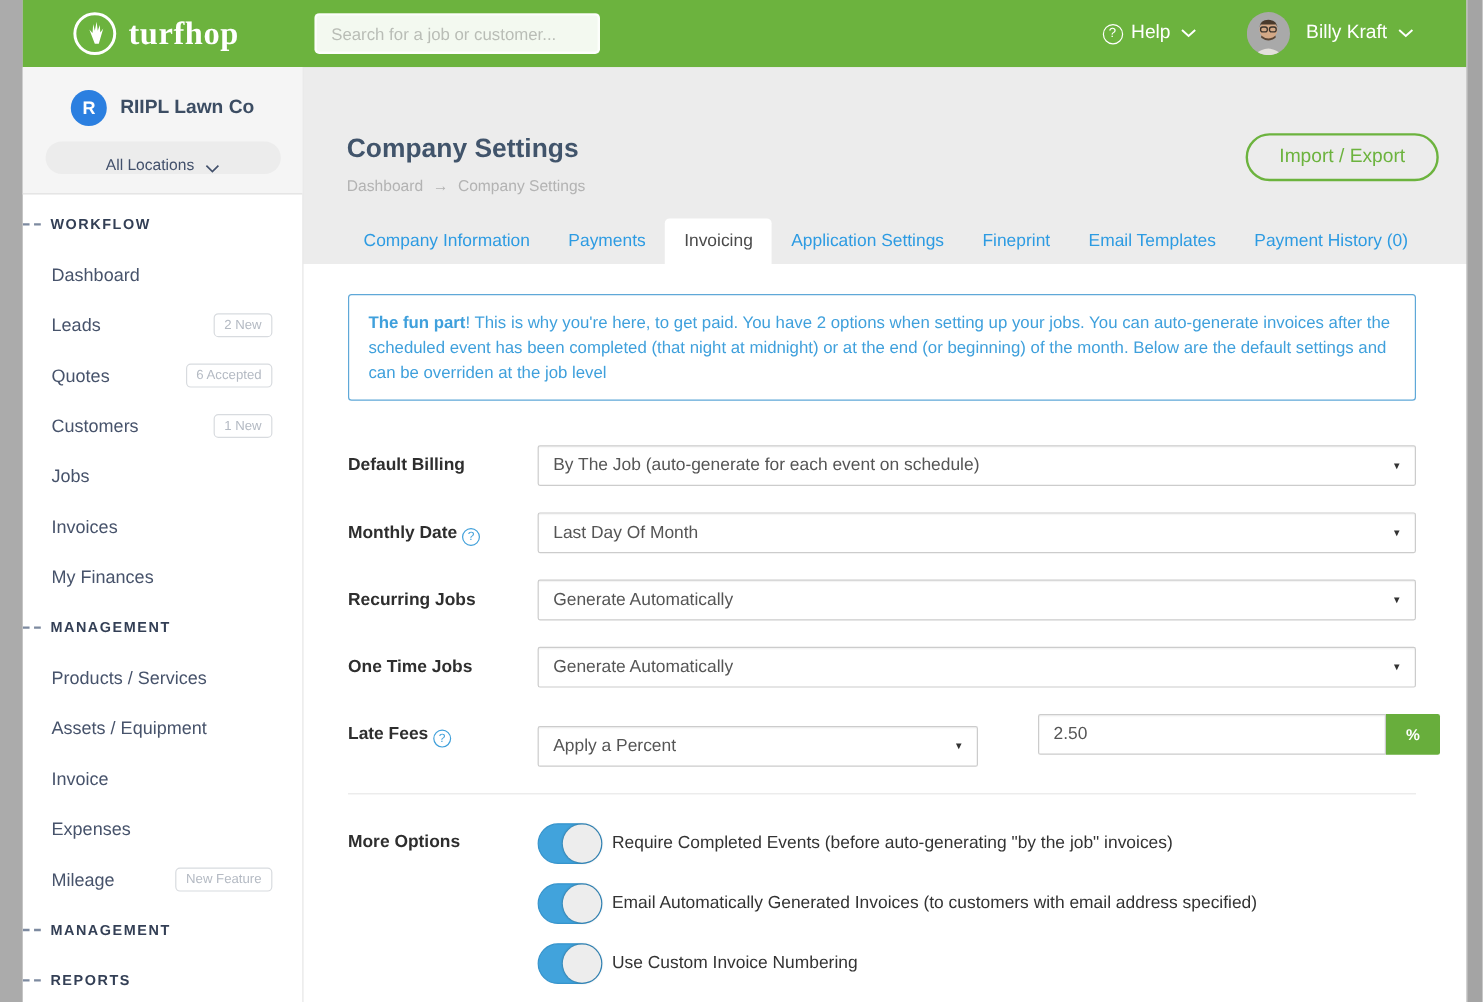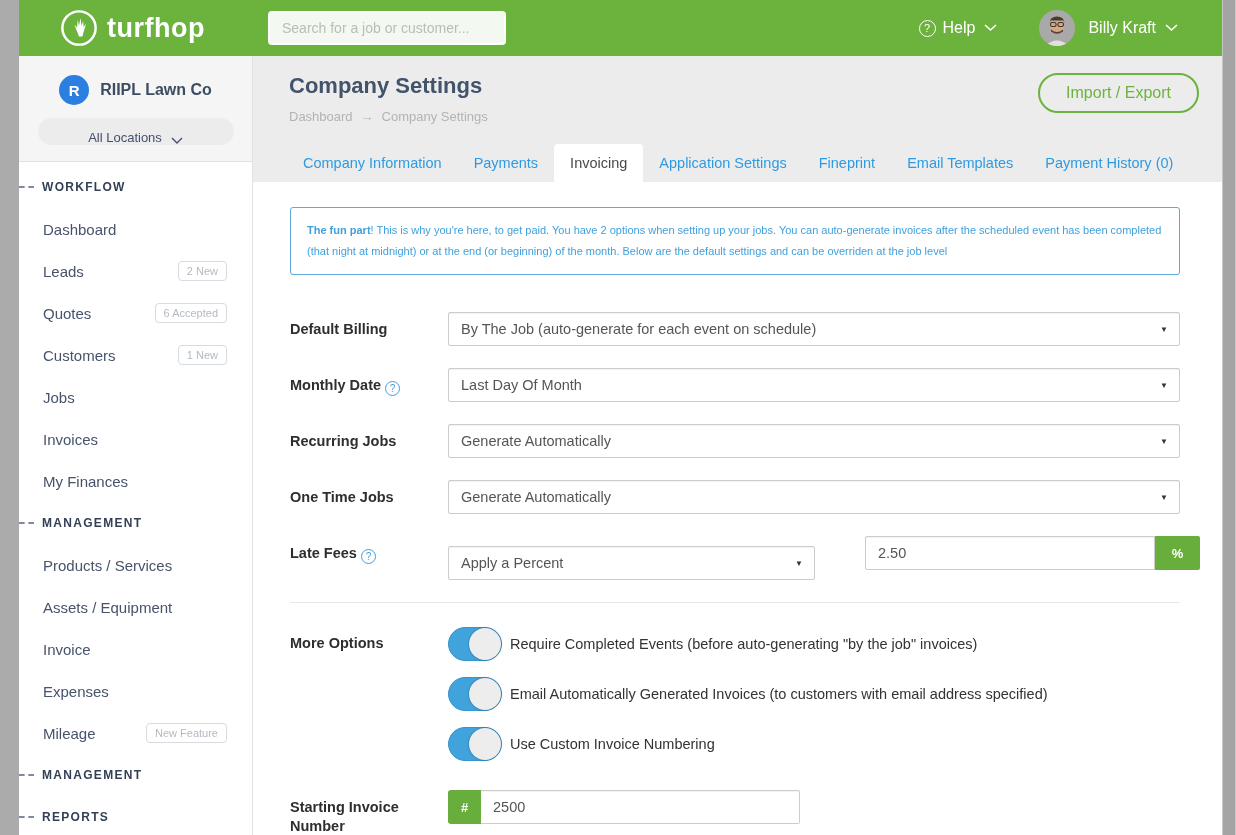--- a/index.html
+++ b/index.html
@@ -5,21 +5,21 @@
   * { margin:0; padding:0; box-sizing:border-box; font-family:"Liberation Sans", sans-serif; }
   html,body { width:1236px; height:835px; overflow:hidden; background:#ababab; }
   .app { position:absolute; left:19px; top:0; width:1203px; height:835px; display:flex; flex-direction:column; background:#ececec; }
   .vscrollbar { position:absolute; right:0; top:0; width:14px; height:835px; background:#c7c7c7; }
   .vscrollbar .thumb { position:absolute; top:0; left:1px; width:12px; height:835px; background:#a4a4a4; }
 
   
   .topbar { height:56px; background:#6cb33e; display:flex; align-items:center; flex-shrink:0; }
   .logo-wrap { display:flex; align-items:center; margin-left:41px; cursor:pointer; }
   .logo-circle { width:38px; height:38px; flex-shrink:0; }
-  .logo-text { color:#fff; font-size:27px; font-weight:bold; letter-spacing:0.5px; margin-left:9px; }
+  .logo-text { color:#fff; font-size:27px; font-weight:bold; letter-spacing:0.5px; margin-left:9px;font-family:Liberation Serif, serif; }
   .search-input { margin-left:63px; width:238px; height:34px; border:2px solid rgba(255,255,255,0.75); background:rgba(255,255,255,0.92); border-radius:4px; padding:0 12px; font-size:14px; color:#444; outline:none; }
   .search-input::placeholder { color:#b9bdb6; }
   .top-right { margin-left:auto; display:flex; align-items:center; padding-right:44px; }
   .help-wrap { display:flex; align-items:center; color:#fff; font-size:16px; cursor:pointer; }
   .help-q { display:inline-flex; align-items:center; justify-content:center; width:17px; height:17px; border:1px solid #fff; border-radius:50%; font-size:11px; margin-right:7px; }
   .chev { margin-left:9px; display:inline-flex; }
   .avatar { width:36px; height:36px; border-radius:50%; overflow:hidden; margin-left:42px; flex-shrink:0; cursor:pointer; }
   .user-name { color:#fff; font-size:16px; margin-left:13px; cursor:pointer; }
 
   
@@ -34,34 +34,34 @@
   .loc-pill { margin:13px auto 0 auto; width:196px; height:27px; background:#ececec; border-radius:15px; display:flex; align-items:flex-end; justify-content:center; color:#42506b; font-size:13px; cursor:pointer; }
   .loc-pill .chev { color:#42506b; }
   .nav { padding-top:4px; overflow:hidden; }
   .nav-section { height:42px; display:flex; align-items:center; color:#333f55; font-size:12px; font-weight:bold; letter-spacing:1.3px; cursor:pointer; }
   .nav-section::before { content:""; width:15px; border-top:2px dashed #7d8aa0; margin-right:8px; }
   .nav-item { height:42px; display:flex; align-items:center; padding-left:24px; color:#47536b; font-size:15px; cursor:pointer; }
   .nav-badge { margin-left:auto; margin-right:25px; border:1px solid #d8dbdf; border-radius:4px; background:#fff; color:#b4bac3; font-size:11px; padding:3px 8px; white-space:nowrap; }
 
   
   .main { flex:1; display:flex; flex-direction:column; background:#ececec; min-width:0; }
-  .main-header { position:relative; padding:17px 0 0 36px; height:87px; flex-shrink:0; }
+  .main-header { position:relative; padding:17px 0 0 36px; height:87px; flex-shrink:0;margin-top:38px; }
   .page-title { color:#41546b; font-size:22px; font-weight:bold; }
   .breadcrumb { margin-top:10px; color:#b3b3b3; font-size:13px; display:flex; align-items:center; gap:8px; }
   .breadcrumb .crumb { cursor:pointer; }
   .btn-import { position:absolute; right:23px; top:17px; border:2px solid #6cb33e; color:#6cb33e; background:transparent; border-radius:22px; padding:9px 26px; font-size:16px; cursor:pointer; }
 
   .tabs { display:flex; align-items:flex-end; padding-left:34px; height:39px; flex-shrink:0; }
   .tab { padding:11px 16px; font-size:14.5px; color:#2d9be2; cursor:pointer; white-space:nowrap; border-radius:4px 4px 0 0; }
   .tab.active { background:#fff; color:#4a4a4a; }
 
   .panel { flex:1; background:#fff; overflow:hidden; padding:25px 0 0 37px; }
   .panel-inner { width:890px; }
 
-  .intro-box { border:1px solid #5fa8d8; border-radius:3px; color:#3fa0dc; font-size:11px; line-height:21px; padding:12px 16px; margin-bottom:37px; }
+  .intro-box { border:1px solid #5fa8d8; border-radius:3px; color:#3fa0dc; font-size:14px; line-height:21px; padding:12px 16px; margin-bottom:37px; }
   .intro-box b { font-weight:bold; }
 
   .form-row { display:flex; margin-bottom:22px; }
   .form-label { width:158px; flex-shrink:0; padding-top:8px; color:#2e2e2e; font-size:14.5px; font-weight:600; line-height:19px; }
   .help-icon { display:inline-flex; align-items:center; justify-content:center; width:15px; height:15px; border:1px solid #41a0da; color:#41a0da; border-radius:50%; font-size:10px; font-weight:normal; margin-left:4px; vertical-align:-2px; cursor:pointer; }
   .form-control { flex:1; display:flex; }
   .select { position:relative; height:34px; border:1px solid #ccc; border-radius:2px; background:#fff; box-shadow:inset 0 1px 1px rgba(0,0,0,0.05); display:flex; align-items:center; padding:0 26px 0 12px; color:#555; font-size:14.5px; cursor:pointer; width:100%; }
   .select .caret { position:absolute; right:11px; top:50%; transform:translateY(-50%); font-size:8px; color:#333; }
   .text-input { height:34px; border:1px solid #ccc; border-radius:2px; box-shadow:inset 0 1px 1px rgba(0,0,0,0.05); padding:0 12px; font-size:14.5px; color:#555; outline:none; }
   .addon { display:flex; align-items:center; justify-content:center; background:#68ae3c; color:#fff; font-size:13px; font-weight:bold; }

